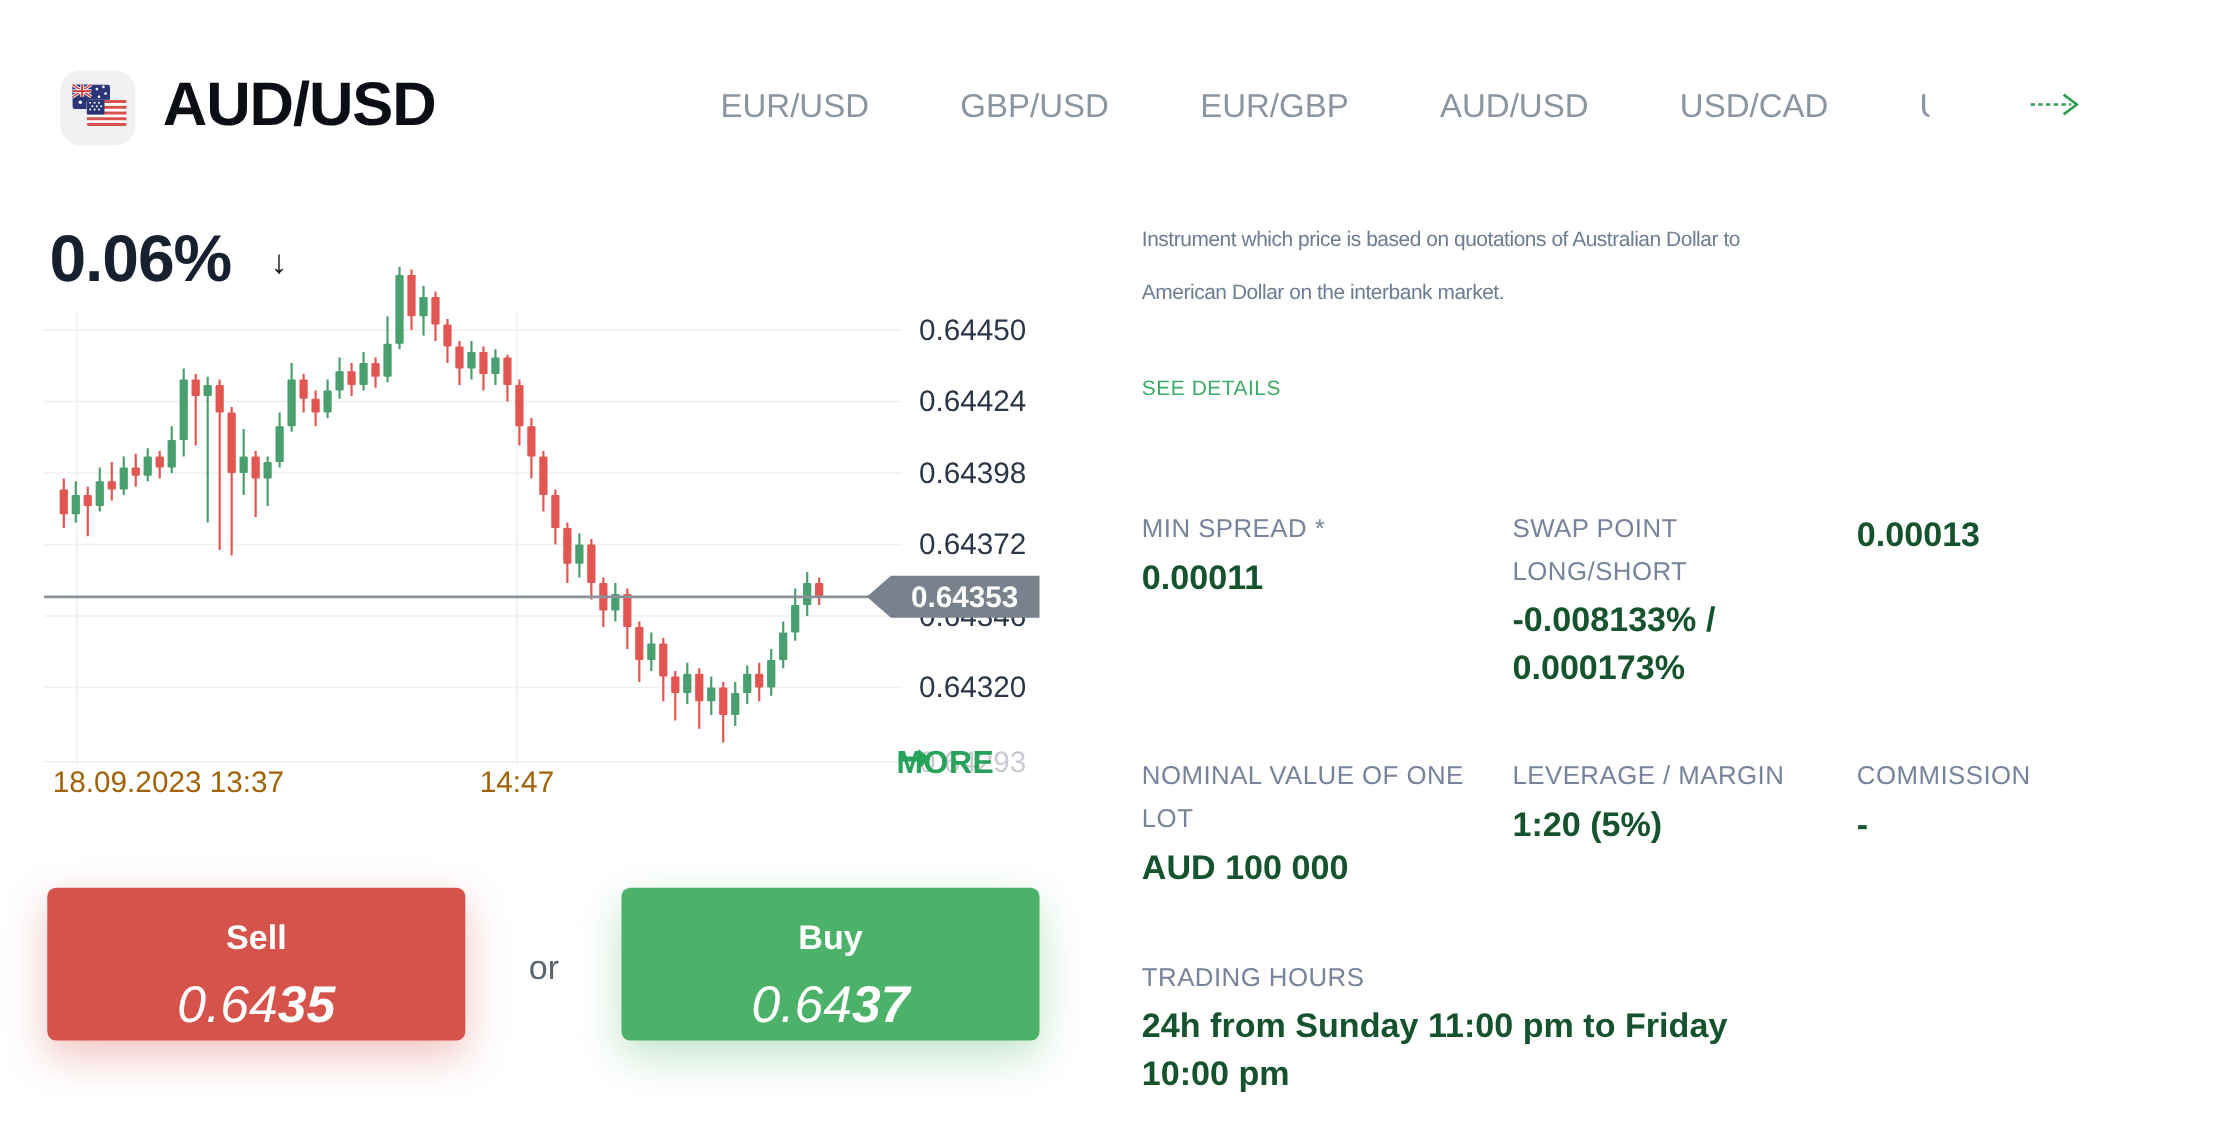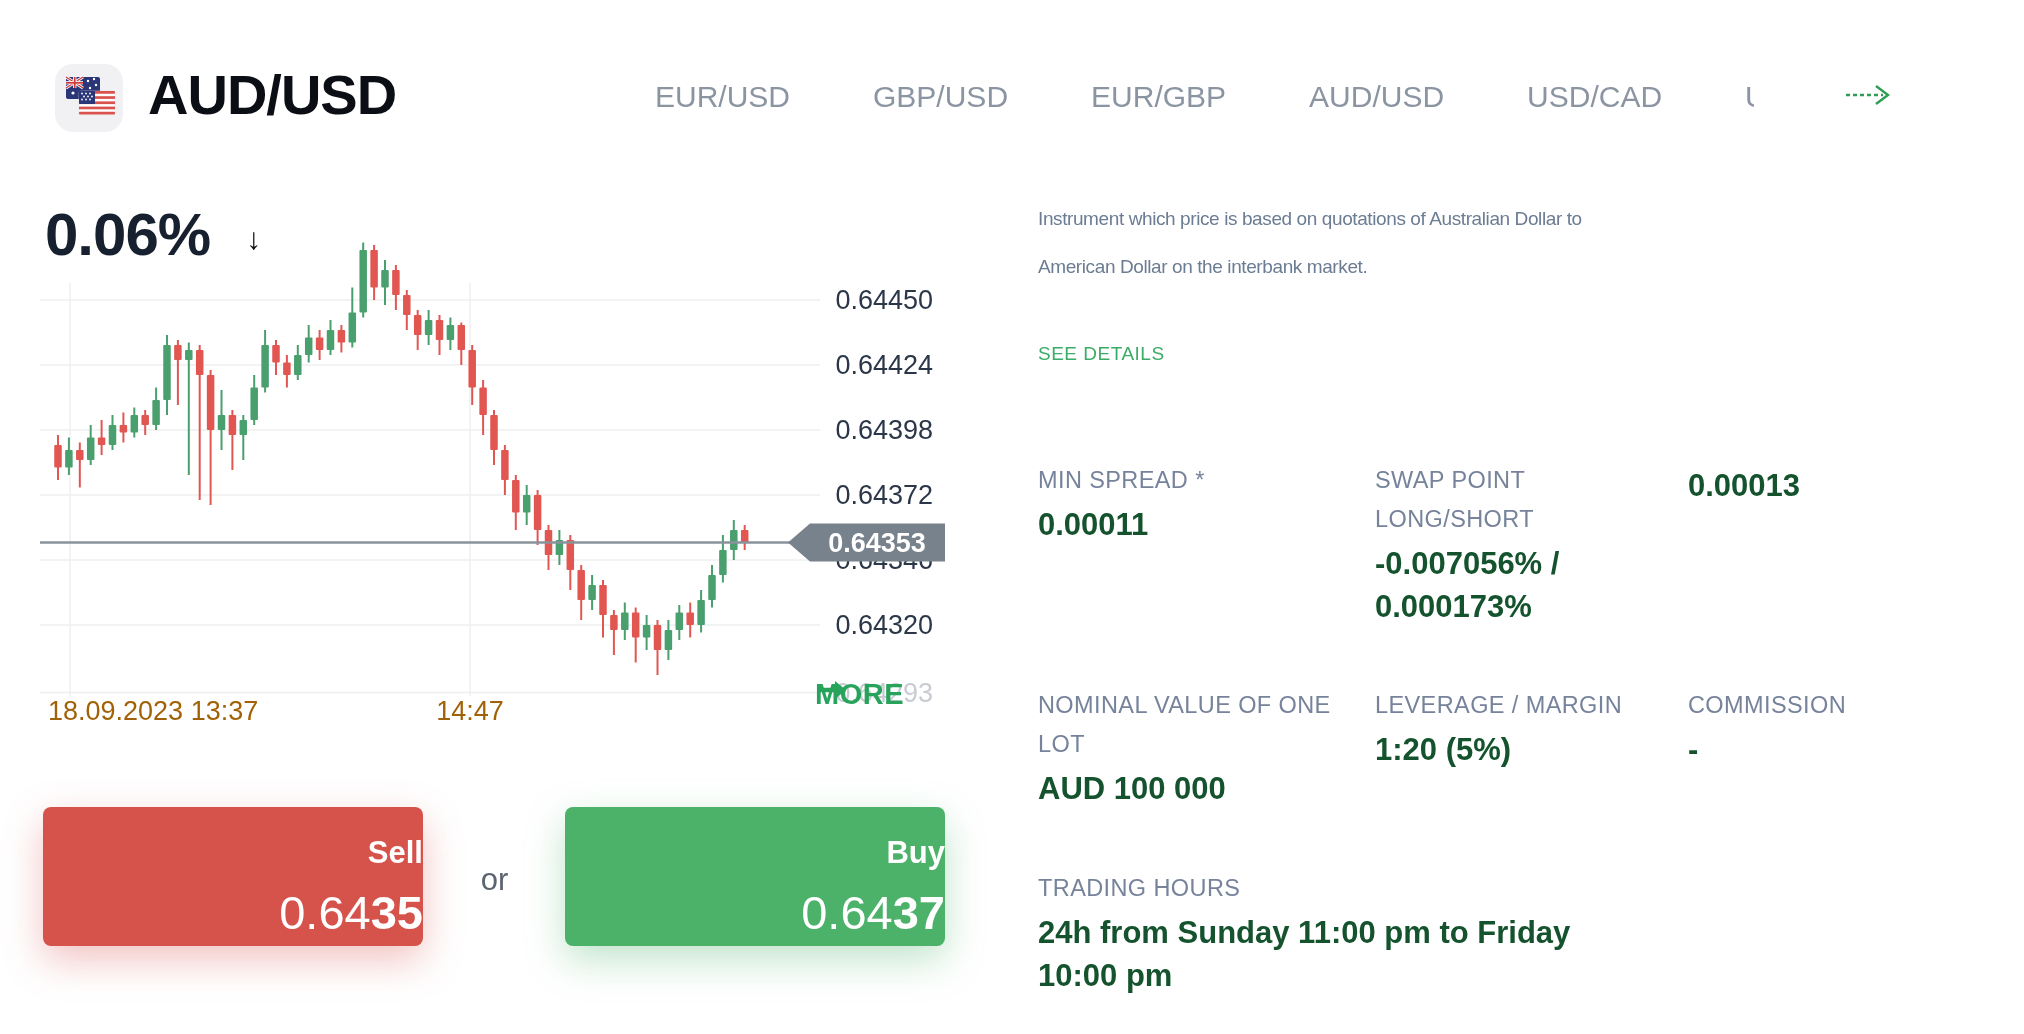--- a/index.html
+++ b/index.html
@@ -25,25 +25,25 @@
   .chart-wrap { position:absolute; left:40px; top:228px; width:935px; height:505px; }
   .chart-wrap svg { position:absolute; left:0; top:0; }
   .time-axis { position:absolute; top:468px; left:0; width:780px; height:34px;
     font-size:27px; color:#a16207; }
   .time-start { position:absolute; left:8px; top:0; white-space:nowrap; }
   .time-mid { position:absolute; left:430px; top:0; transform:translateX(-50%); }
   .more-link { position:absolute; left:775px; top:450px; display:flex; align-items:center;
     gap:10px; font-size:29px; font-weight:800; color:#27a35b; letter-spacing:0.5px; cursor:pointer; }
   
   .btn { position:absolute; width:380px; height:139px; border:none; border-radius:8px;
-    color:#ffffff; text-align:right; cursor:pointer; font-family:"Liberation Sans", sans-serif; }
+    color:#ffffff; text-align:center; cursor:pointer; font-family:"Liberation Sans", sans-serif; }
   .btn-sell { left:43px; top:807px; background:#d6534c; box-shadow:0 14px 38px rgba(214,83,76,.35); }
   .btn-buy { left:565px; top:807px; background:#4cb169; box-shadow:0 14px 38px rgba(76,177,105,.35); }
   .btn .lbl { display:block; font-size:31px; font-weight:800; margin-top:22px; }
-  .btn .price { display:block; font-size:47px; font-weight:400; margin-top:14px; }
+  .btn .price { display:block; font-size:47px; font-weight:400; margin-top:14px;font-style:italic; }
   .btn .price b { font-weight:800; }
   .or-text { position:absolute; left:452px; top:862px; width:85px; text-align:center;
     font-size:31px; color:#5c6470; }
   
   .rcol { position:absolute; left:1038px; top:195px; width:930px; }
   .desc { font-size:19px; line-height:48px; color:#6b7c93; letter-spacing:-0.4px; white-space:nowrap; }
   .see-details { position:absolute; left:0; top:148px; font-size:19px; color:#3bac67;
     letter-spacing:0.5px; cursor:pointer; }
   .grid-row { position:absolute; left:0; width:930px; }
   .row1 { top:266px; } .row2 { top:491px; } .row3 { top:674px; }
@@ -306,21 +306,21 @@
     <div class="grid-row row1">
       <div class="cell c1">
         <div class="f-label">MIN SPREAD *</div>
 
         <div class="f-value">0.00011</div>
 
       </div>
       <div class="cell c2">
         <div class="f-label">SWAP POINT</div>
         <div class="f-label">LONG/SHORT</div>
-        <div class="f-value">-0.007056% /</div>
+        <div class="f-value">-0.008133% /</div>
         <div class="f-value" style="margin-top:0">0.000173%</div>
       </div>
       <div class="cell c3">
 
         <div class="f-value">0.00013</div>
 
       </div>
     </div>
 
     <div class="grid-row row2">

